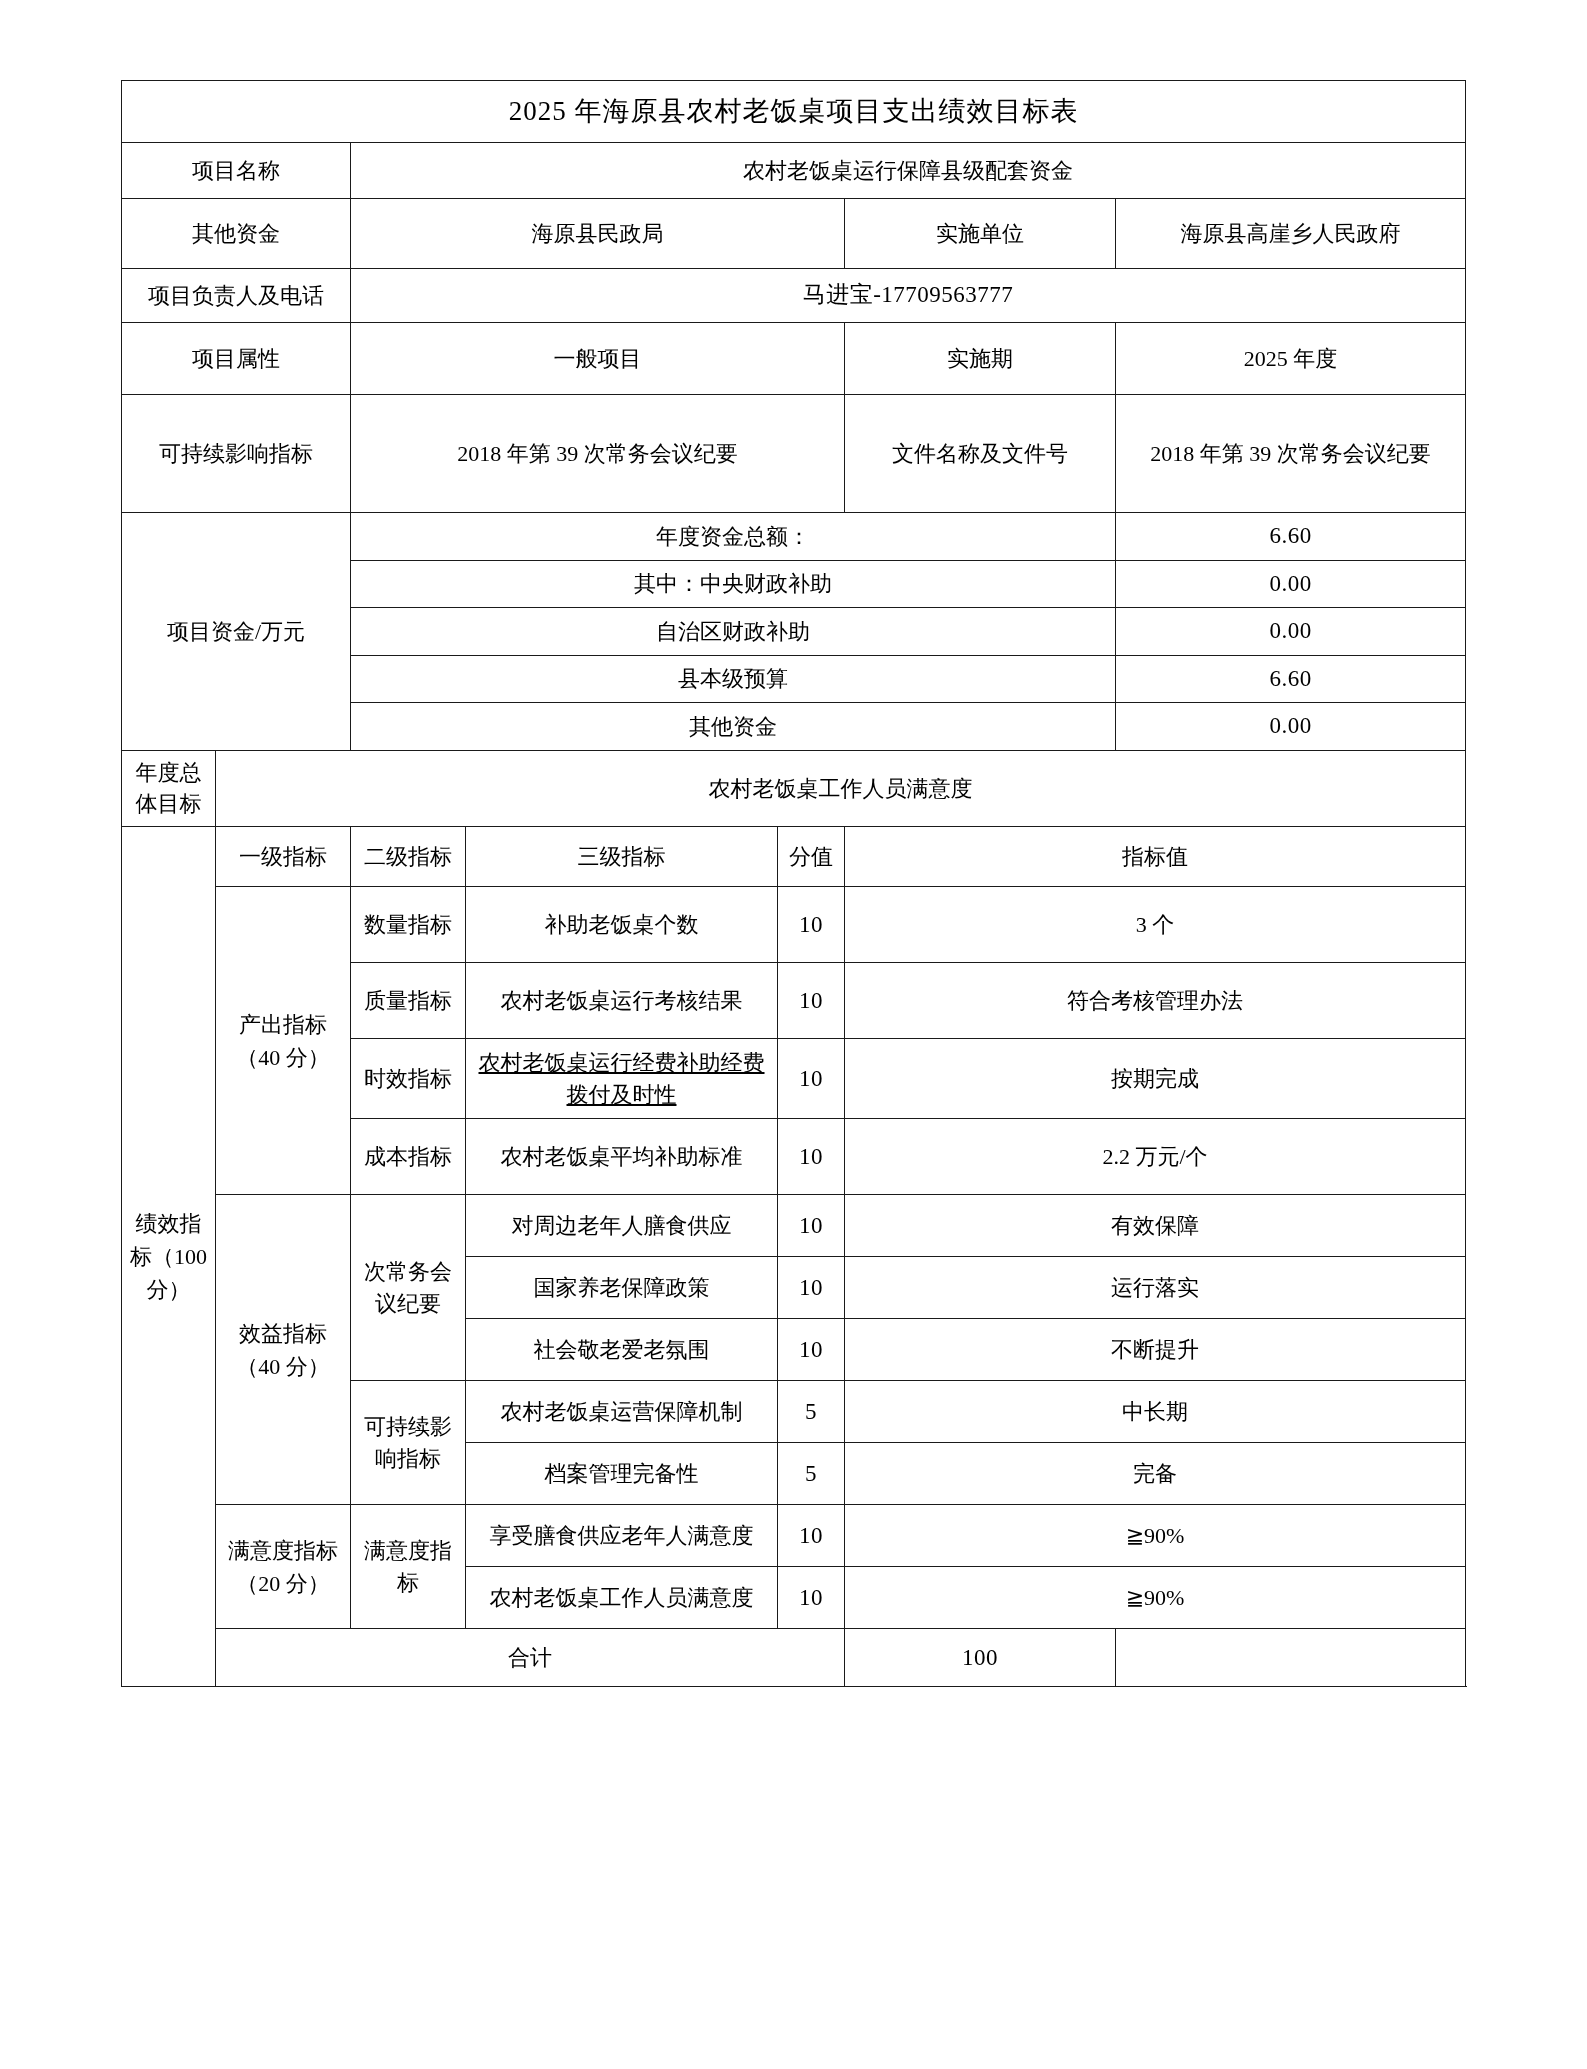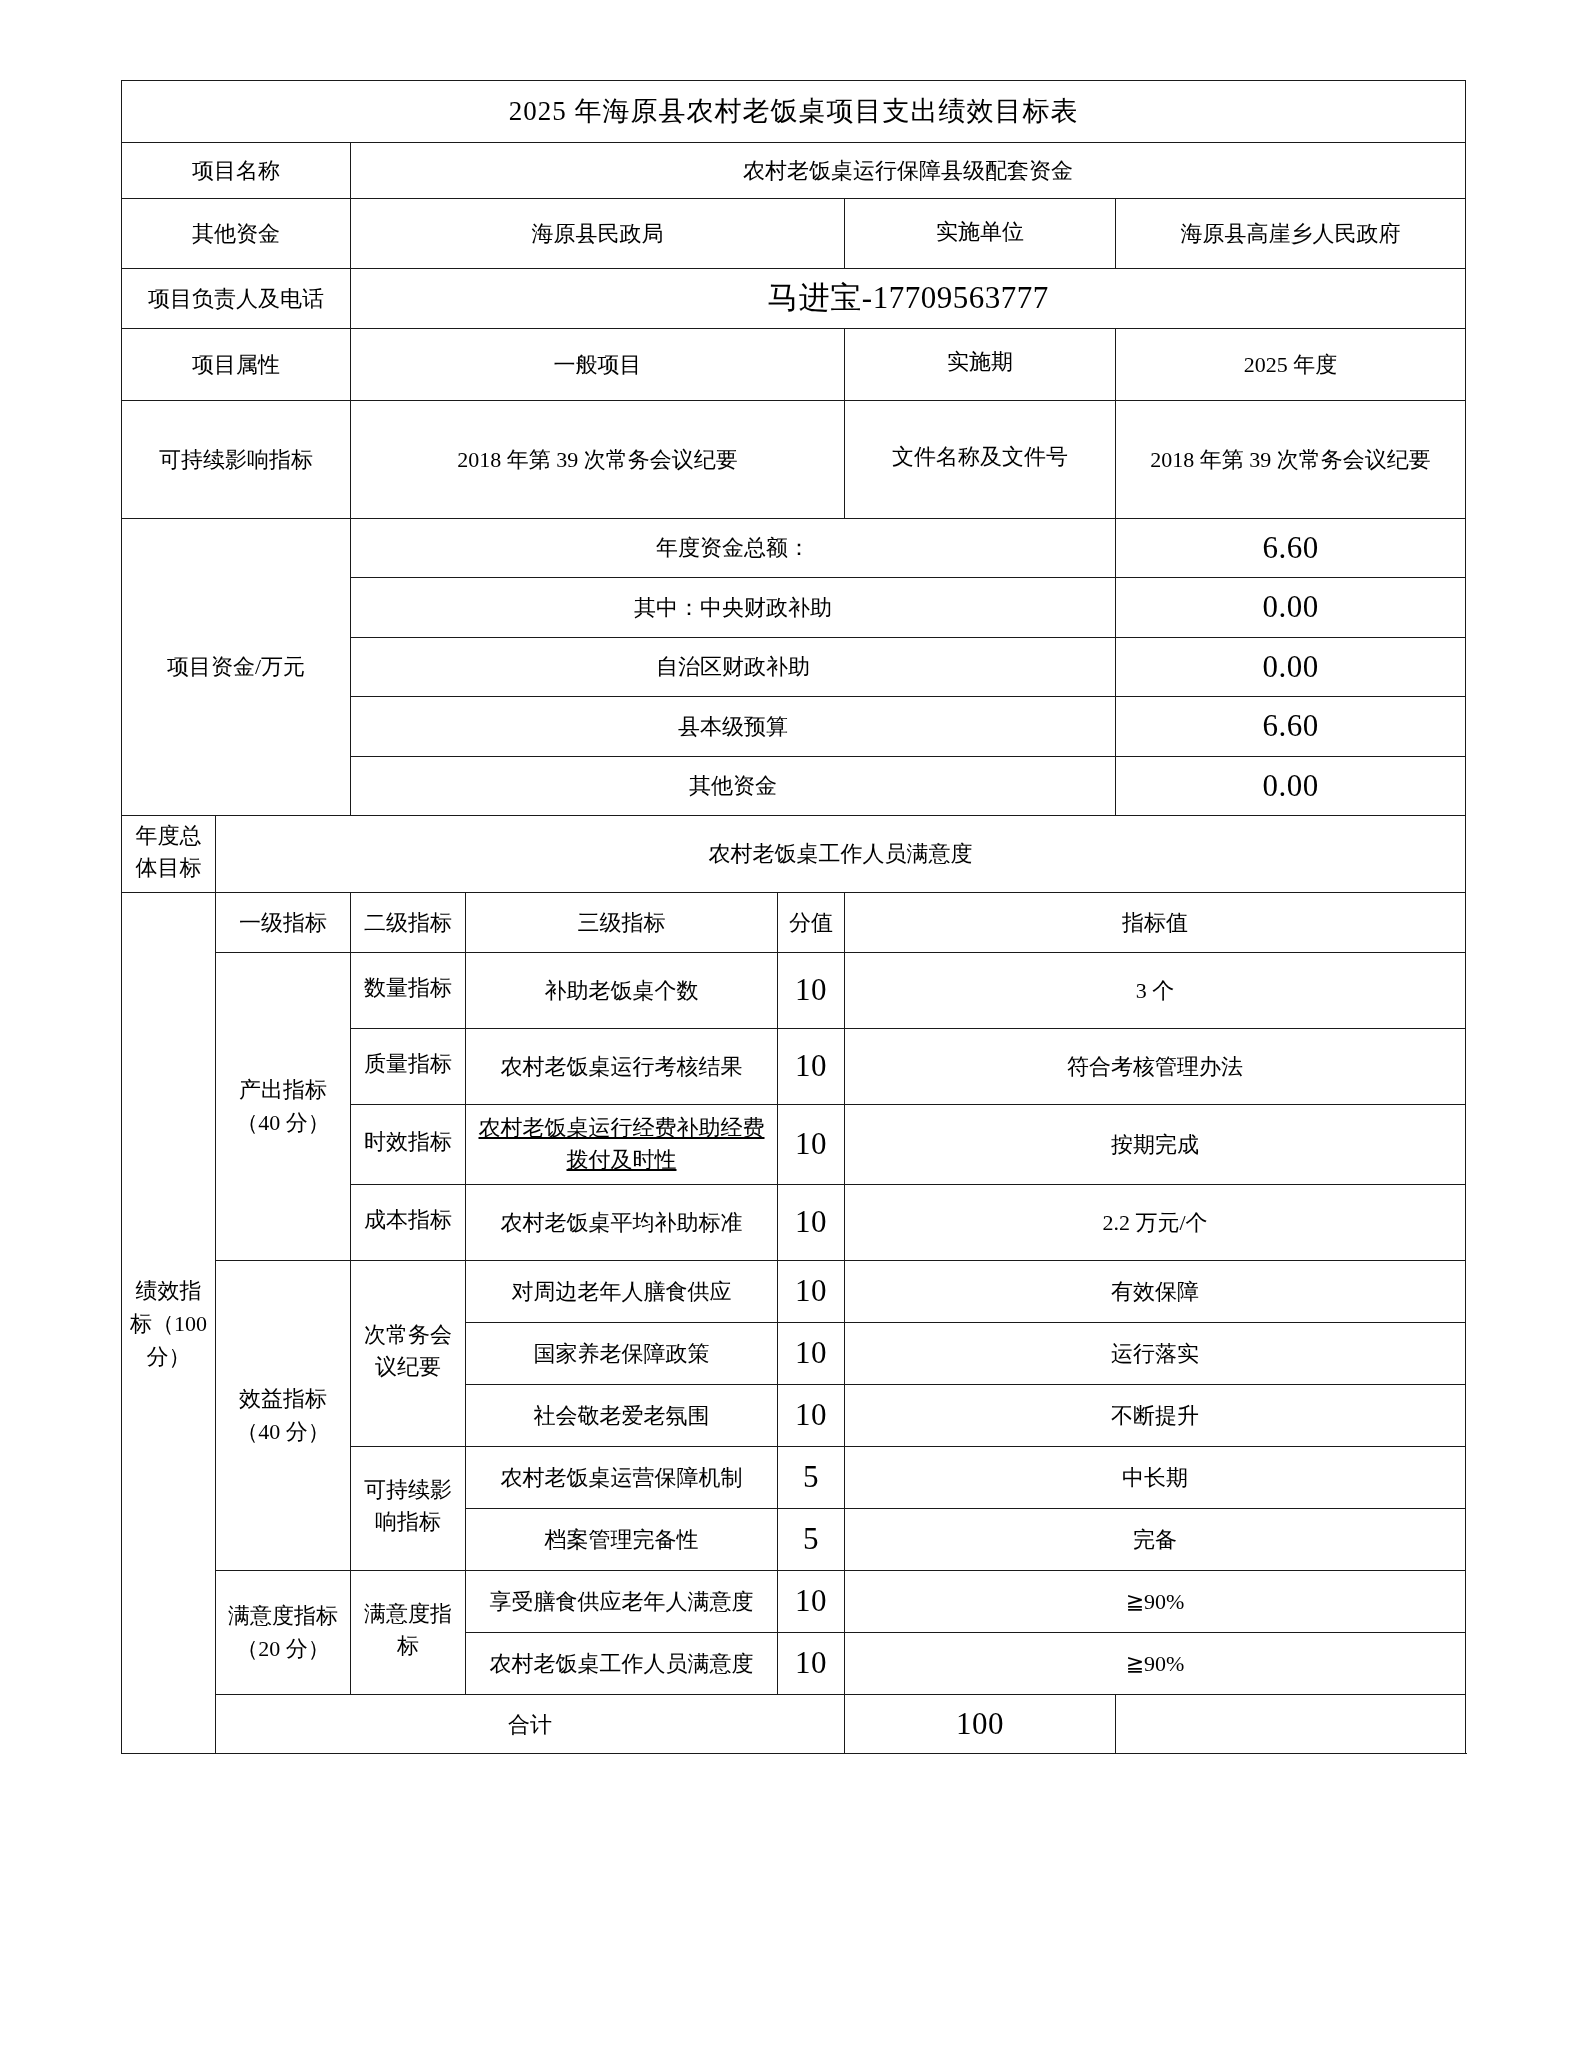--- a/index.html
+++ b/index.html
@@ -39,27 +39,26 @@
   }
   .title-cell {
     font-size: 27px;
     letter-spacing: 1px;
     padding: 18px 8px;
   }
   .vert {
     
     line-height: 1.45;
     padding: 8px 4px;
-    font-family: Liberation Mono, monospace;
   }
   .big-label {
     line-height: 1.5;
   }
   .num {
-    font-size: 31px;
+    font-size: 23px;
     letter-spacing: 0.5px;
   }
   .wrap-tight {
     line-height: 1.45;
     text-decoration: underline;
   }
   
 </style>
 </head>
 <body>

